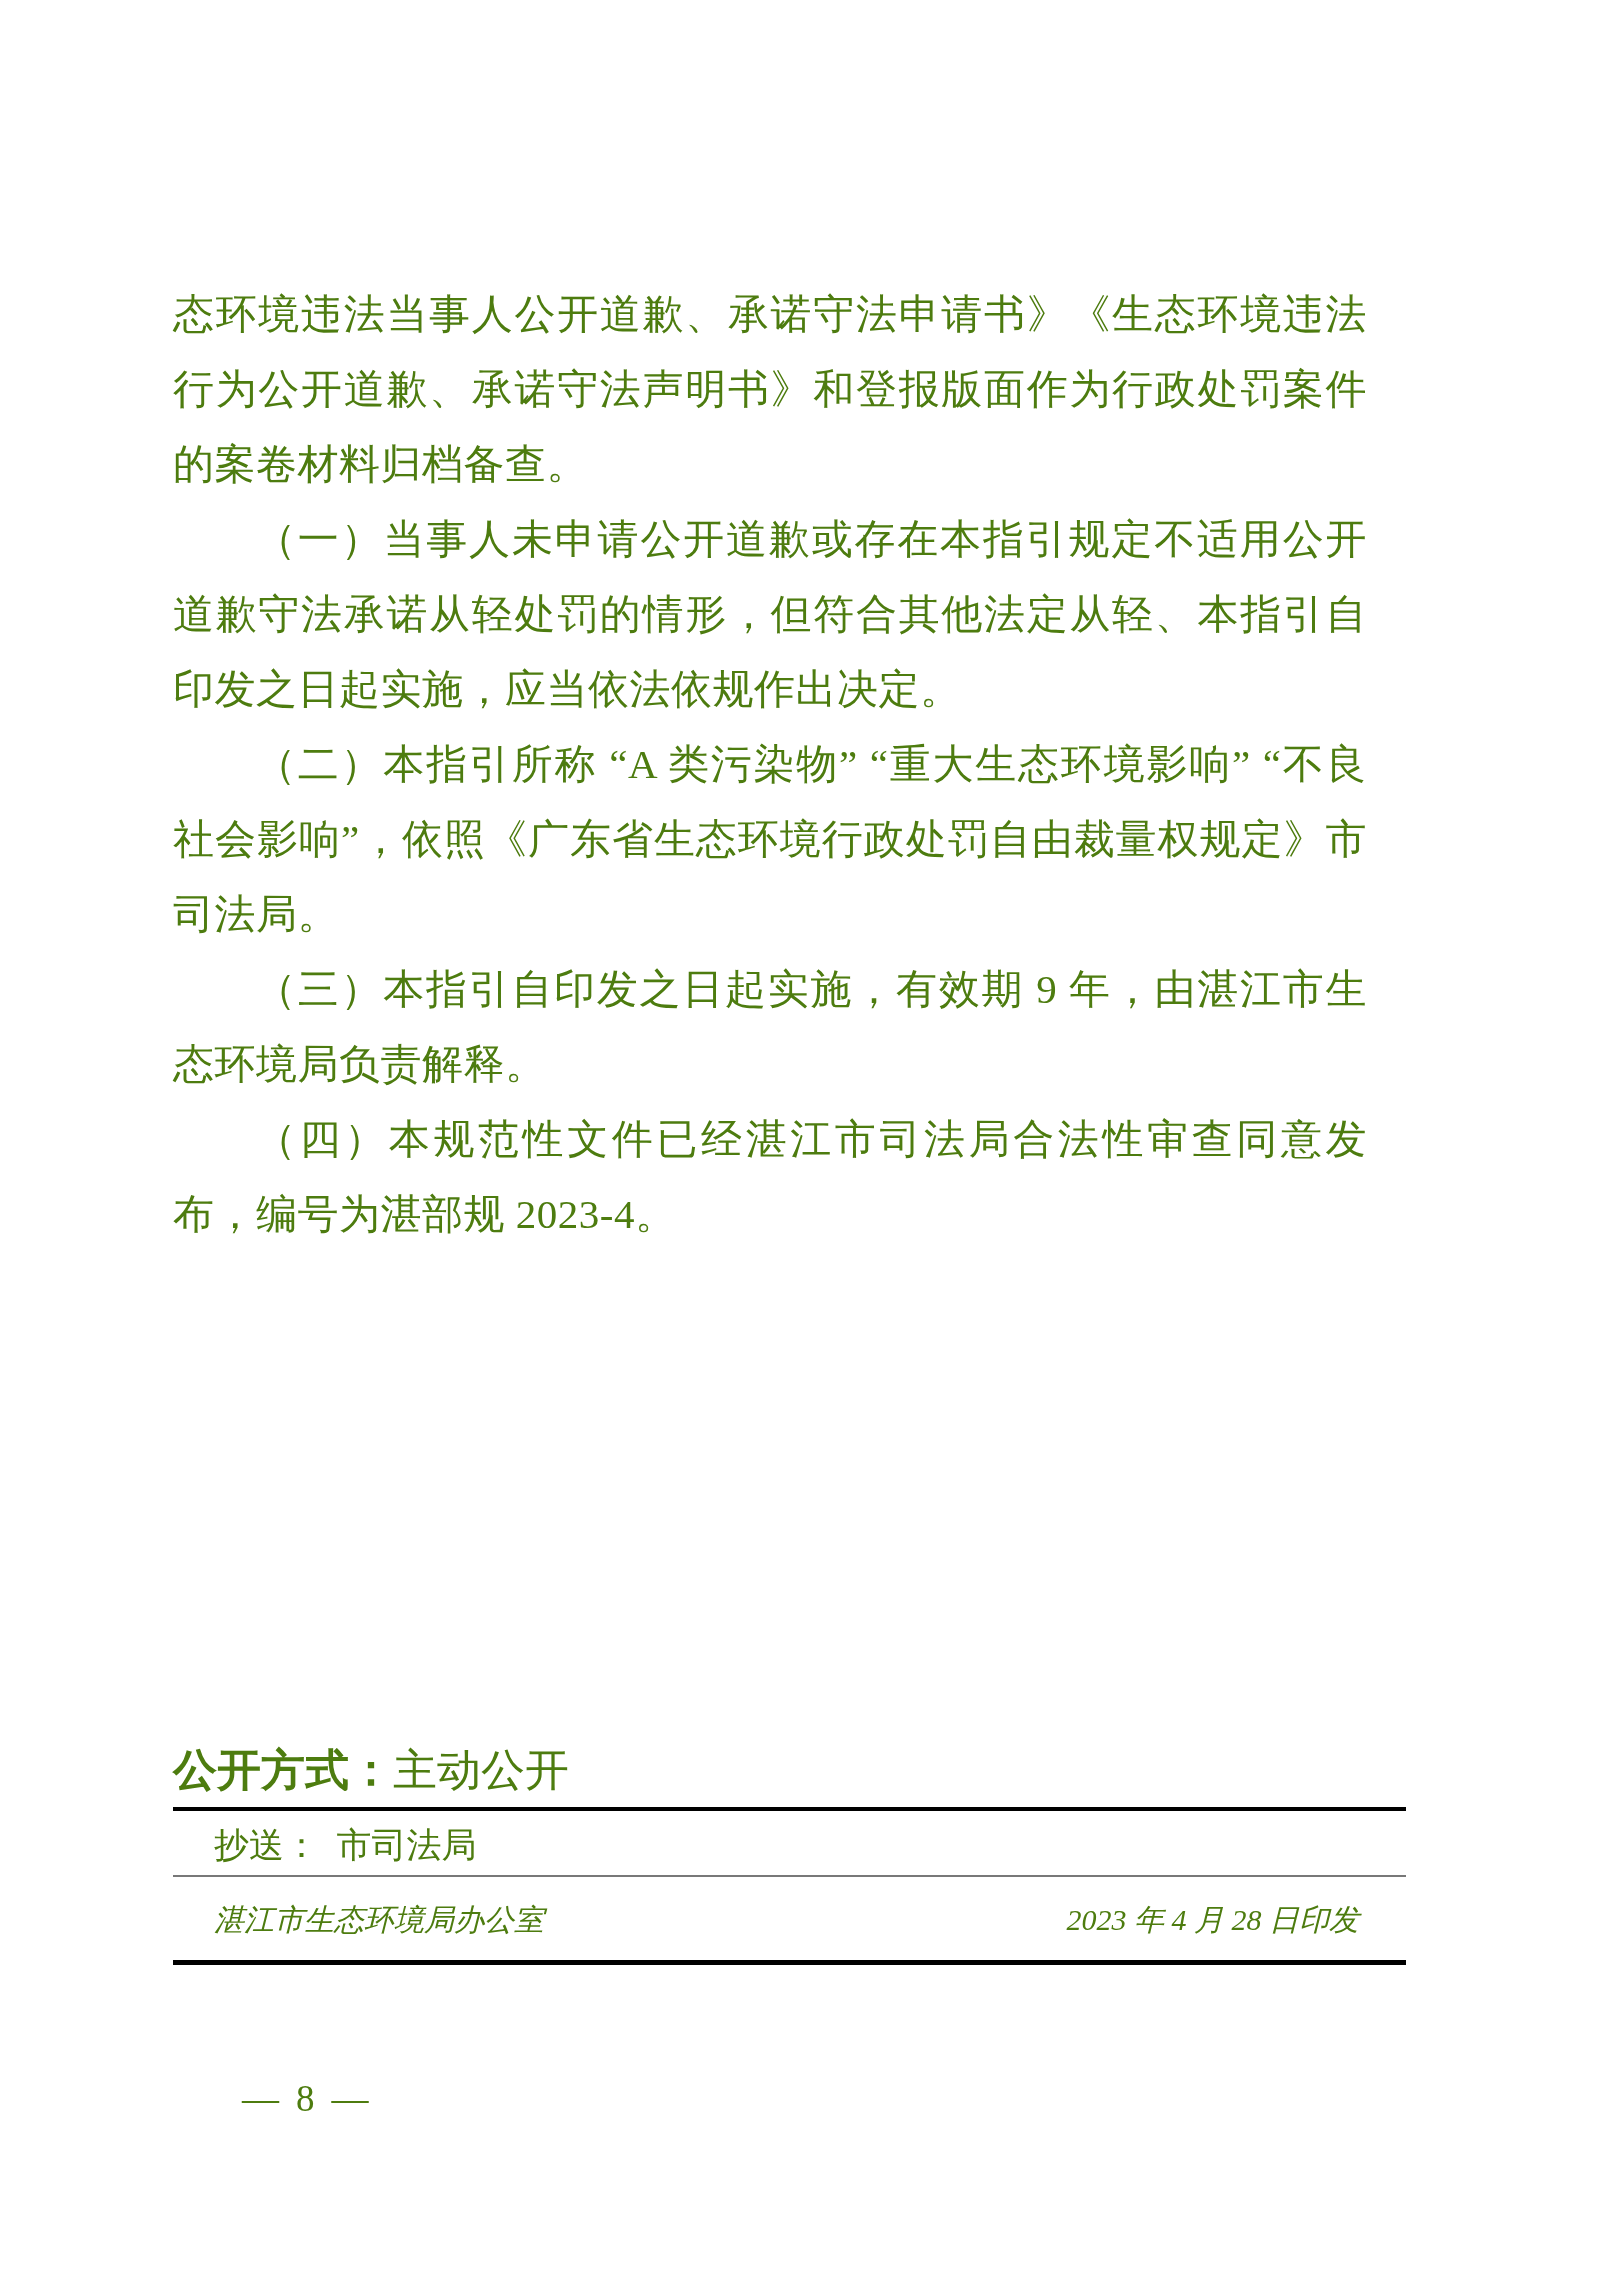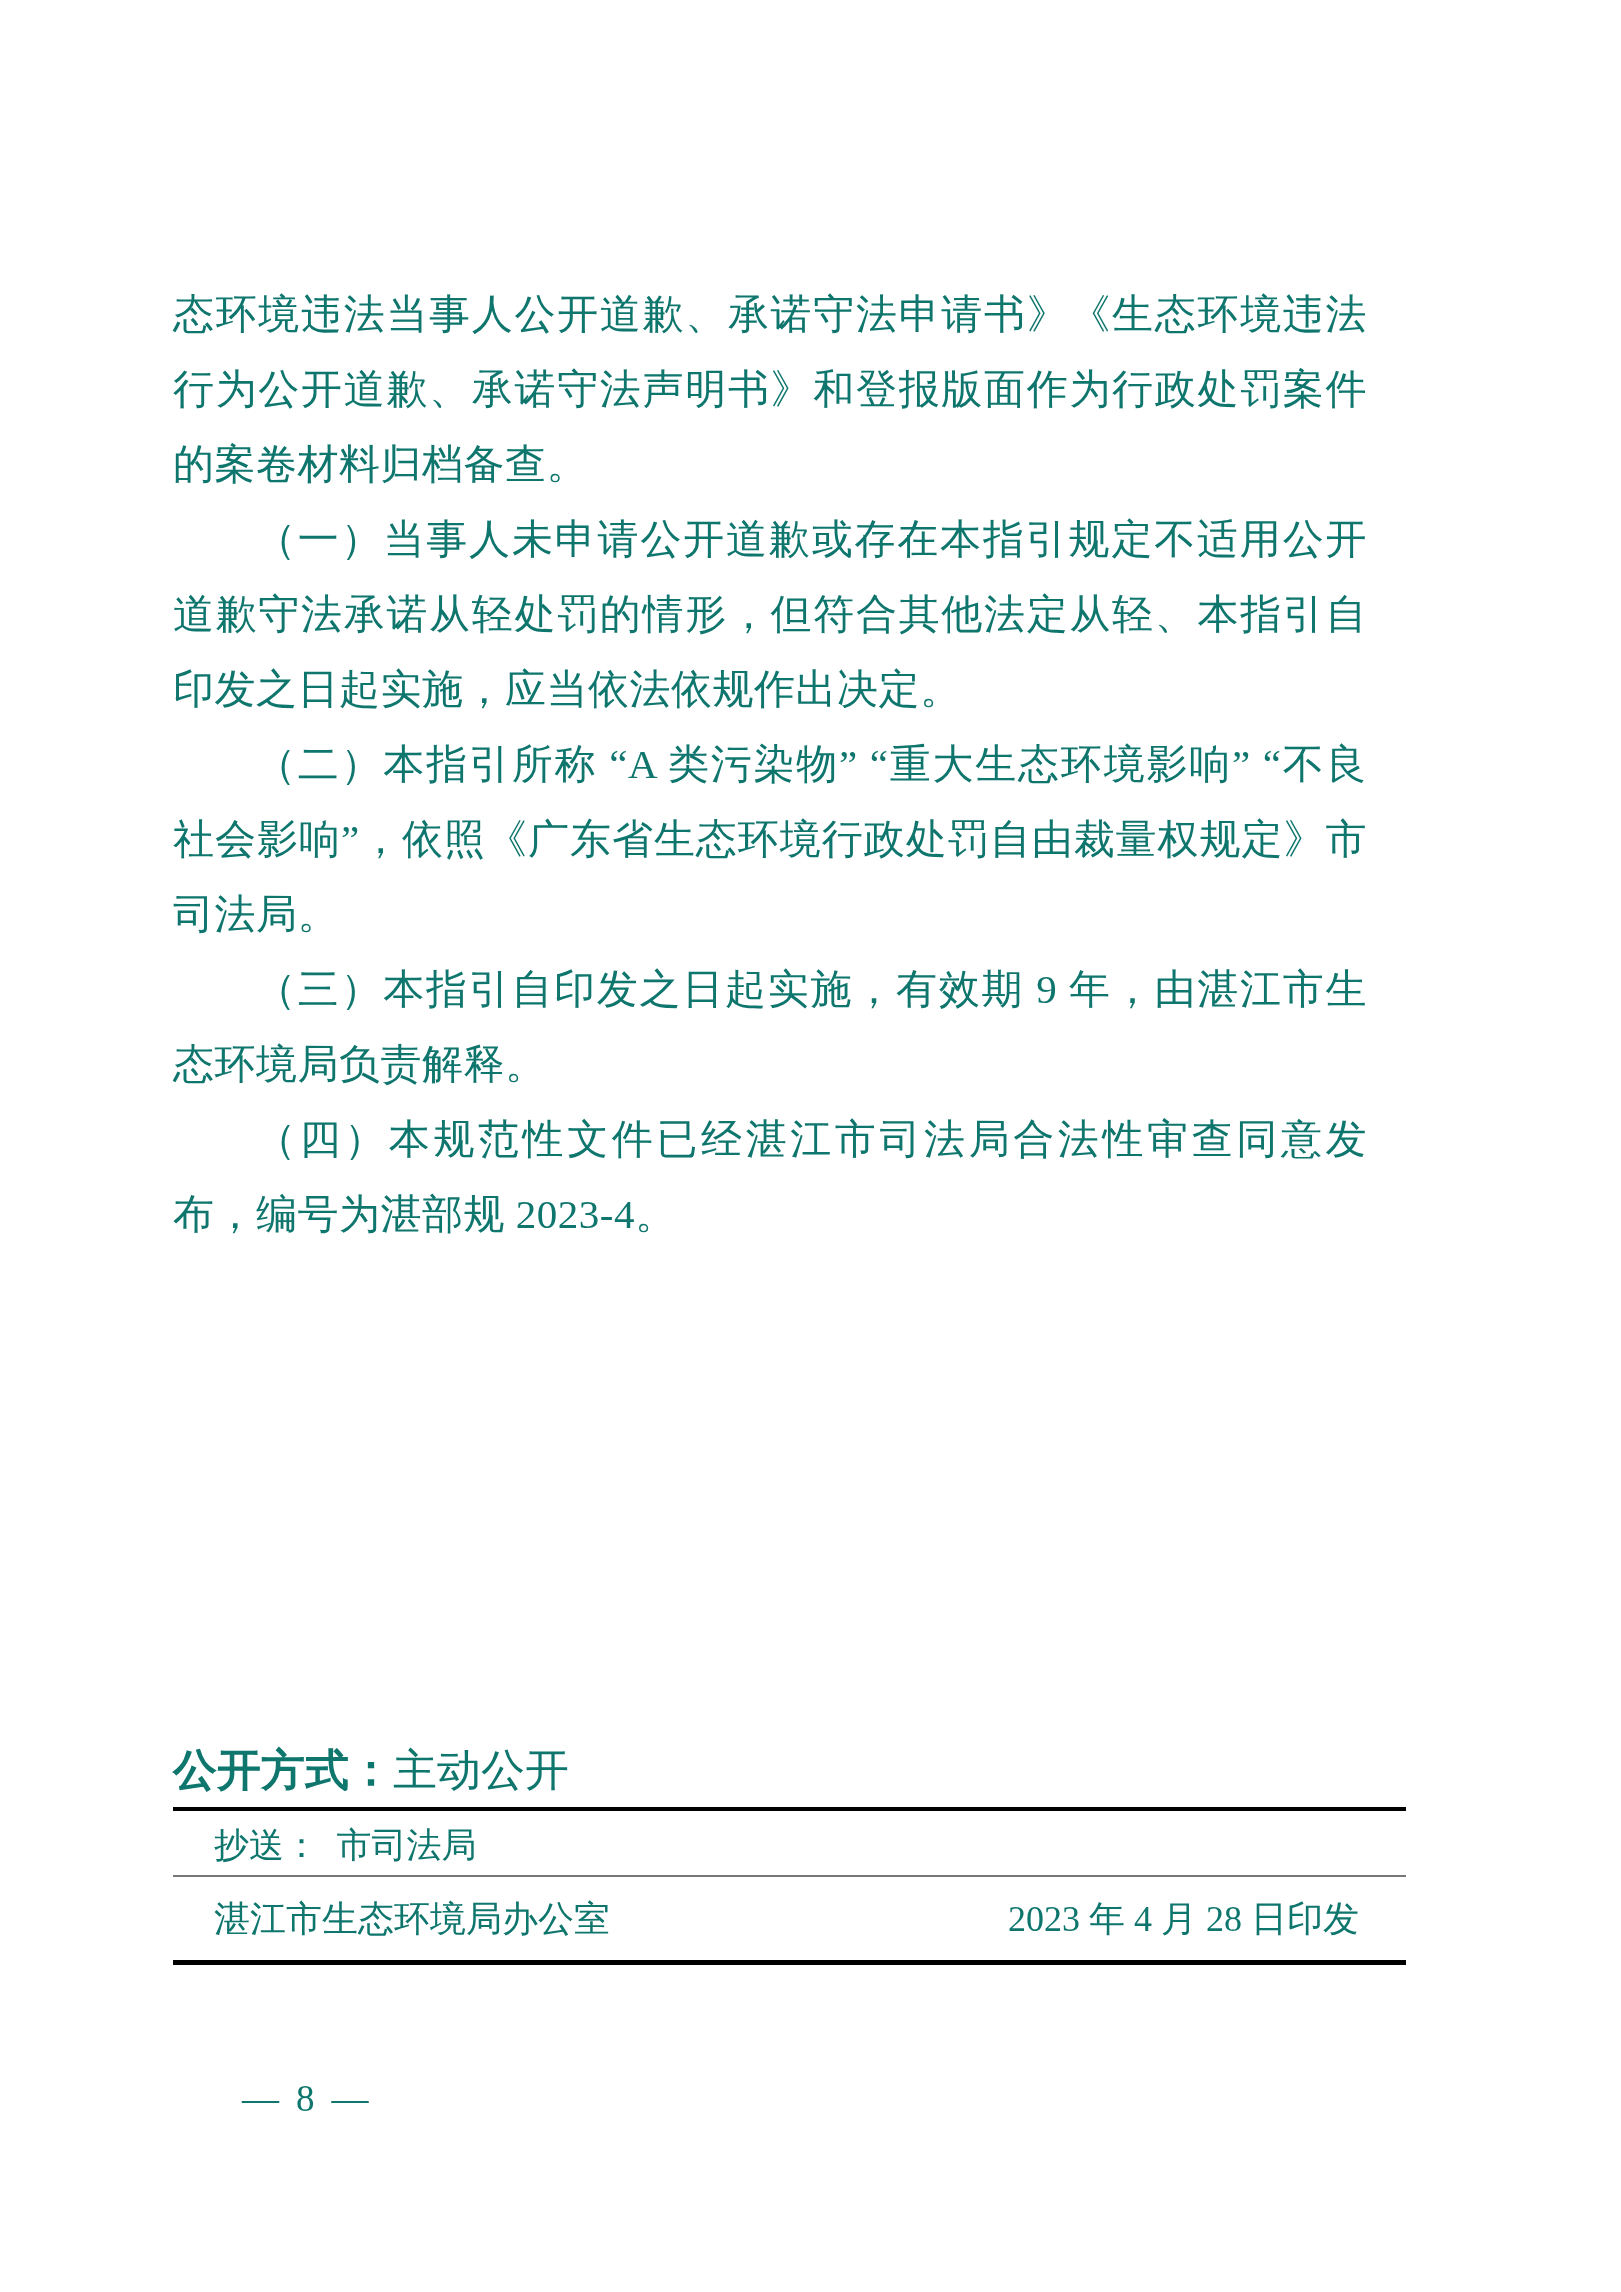--- a/index.html
+++ b/index.html
@@ -6,21 +6,21 @@
     margin: 0;
     padding: 0;
     background: #e8e8e8;
   }
   .page {
     position: relative;
     width: 1621px;
     height: 2293px;
     margin: 0 auto;
     background: #ffffff;
-    color: #0f766e;
+    color: #4d7c0f;
     font-family: "Liberation Serif", "DejaVu Serif", serif;
     overflow: hidden;
   }
   
   .body-text {
     position: absolute;
     left: 173px;
     top: 277px;
     width: 1194px;
     font-size: 41px;
@@ -85,24 +85,25 @@
     white-space: nowrap;
   }
   .cc-row .gap {
     display: inline-block;
     width: 17.6px;
   }
   .issue-row {
     display: flex;
     justify-content: space-between;
     align-items: baseline;
-    font-size: 36px;
+    font-size: 30px;
     line-height: 49px;
     padding: 17.6px 47px 15.7px 41px;
     white-space: nowrap;
+    font-style: italic;
   }
   .page-number {
     position: absolute;
     left: 242px;
     top: 2076px;
     font-size: 37px;
     line-height: 45px;
     letter-spacing: 3.9px;
     white-space: nowrap;
   }

